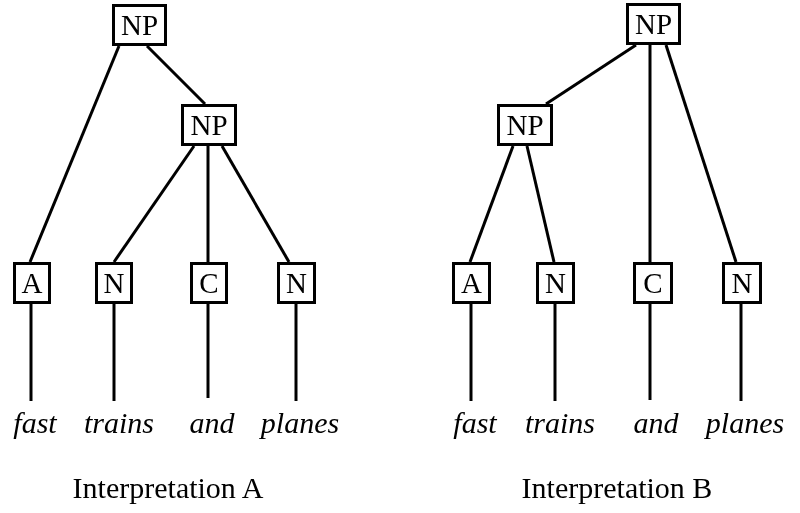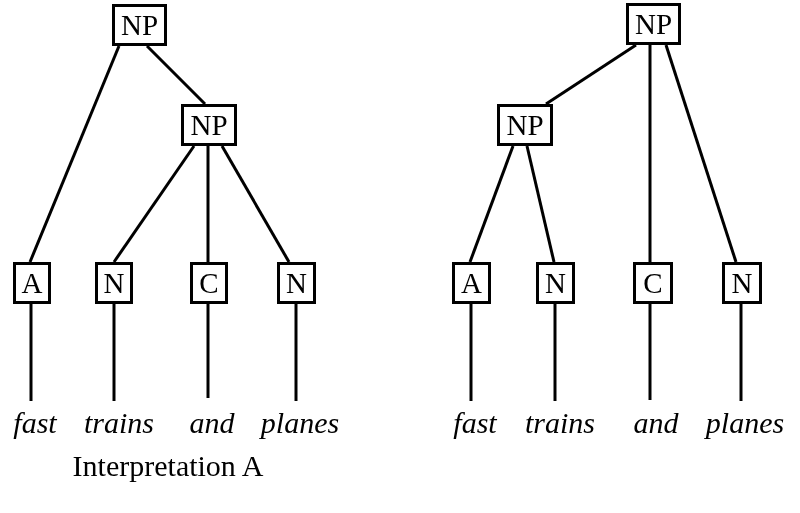--- a/index.html
+++ b/index.html
@@ -100,21 +100,21 @@
   </div>
   <div class="node" style="left:277px; top:262px; width:39px; height:42px">
     <span>N</span>
   </div>
 
   <div class="word" style="left:35px; top:406px">fast</div>
   <div class="word" style="left:119px; top:406px">trains</div>
   <div class="word" style="left:212px; top:406px">and</div>
   <div class="word" style="left:300px; top:406px">planes</div>
 
-  <div class="caption" style="left:168px; top:449px">Interpretation A</div>
+  <div class="caption" style="left:168px; top:471px">Interpretation A</div>
 
   <div class="node" style="left:626px; top:3px; width:55px; height:42px">
     <span>NP</span>
   </div>
   <div class="node" style="left:497px; top:104px; width:56px; height:42px">
     <span>NP</span>
   </div>
   <div class="node" style="left:452px; top:262px; width:39px; height:42px">
     <span>A</span>
   </div>
@@ -126,14 +126,15 @@
   </div>
   <div class="node" style="left:722px; top:262px; width:40px; height:42px">
     <span>N</span>
   </div>
 
   <div class="word" style="left:475px; top:406px">fast</div>
   <div class="word" style="left:560px; top:406px">trains</div>
   <div class="word" style="left:656px; top:406px">and</div>
   <div class="word" style="left:745px; top:406px">planes</div>
 
+  <div class="caption" style="left:617px; top:471px">Interpretation B</div>
 
 </div>
 
 </body></html>

